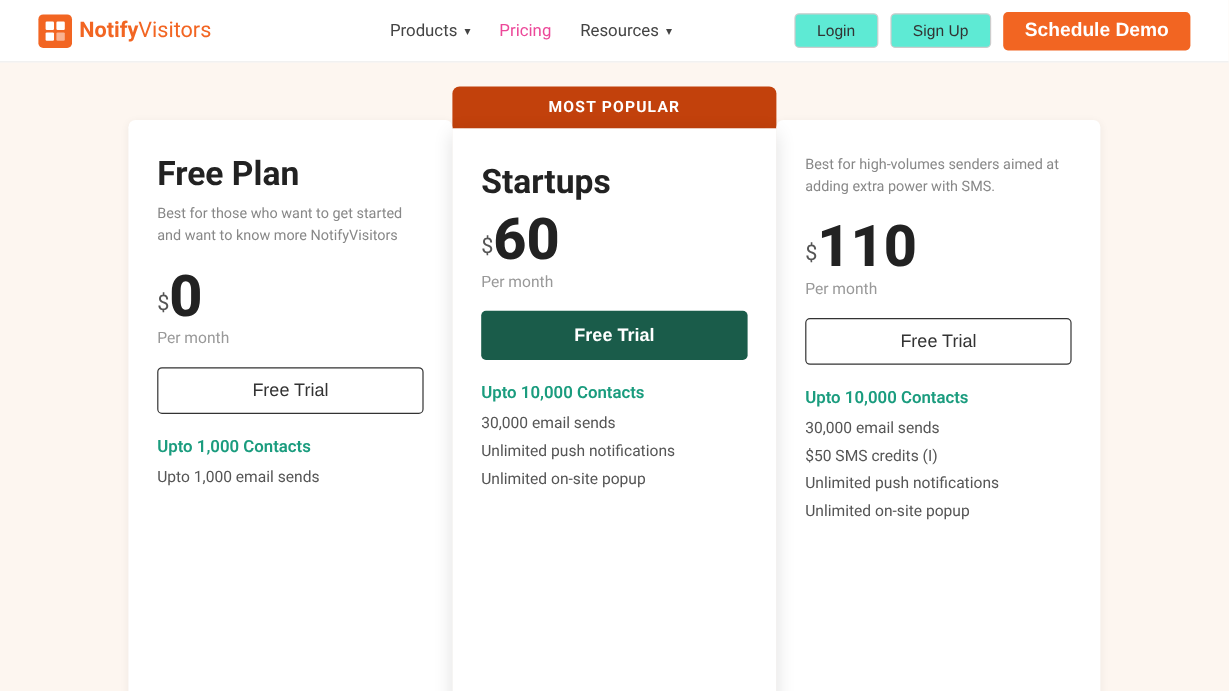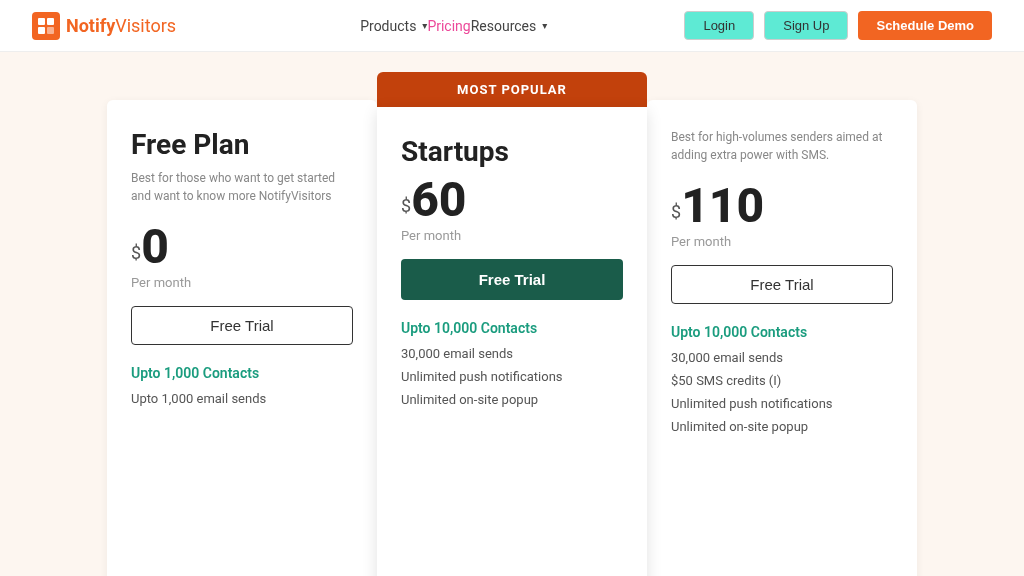--- a/index.html
+++ b/index.html
@@ -42,20 +42,21 @@
     }
     .logo-text {
       font-size: 18px;
       font-weight: 700;
       color: #222;
     }
     .logo-text span { color: #f26522; }
     .nav-links {
       display: flex;
       align-items: flex-start;
+      gap: 24px;
       margin-left: 47px;
     }
     .nav-link {
       font-size: 14px;
       color: #444;
       cursor: pointer;
       display: flex;
       align-items: center;
       gap: 4px;
     }
@@ -73,21 +74,21 @@
       border-radius: 4px;
       font-size: 13px;
       cursor: pointer;
     }
     .btn-orange {
       background: #f26522;
       color: #fff;
       border: none;
       padding: 7px 18px;
       border-radius: 4px;
-      font-size: 13px;
+      font-size: 16px;
       cursor: pointer;
       font-weight: 600;
     }
 
     
     .pricing-area {
       padding: 20px 60px;
       background: #fdf6f0;
       height: calc(576px - 52px);
       display: flex;

